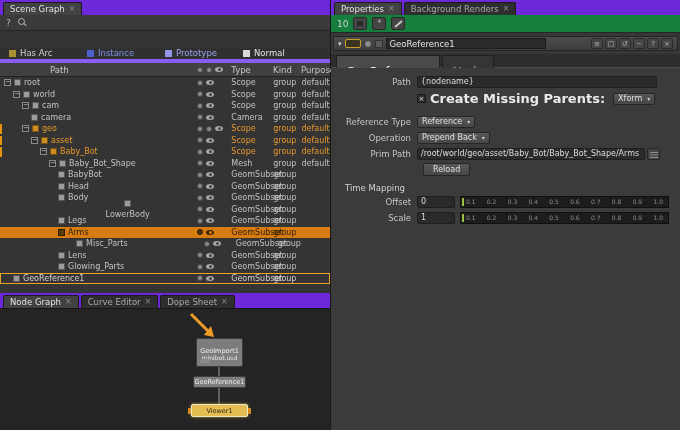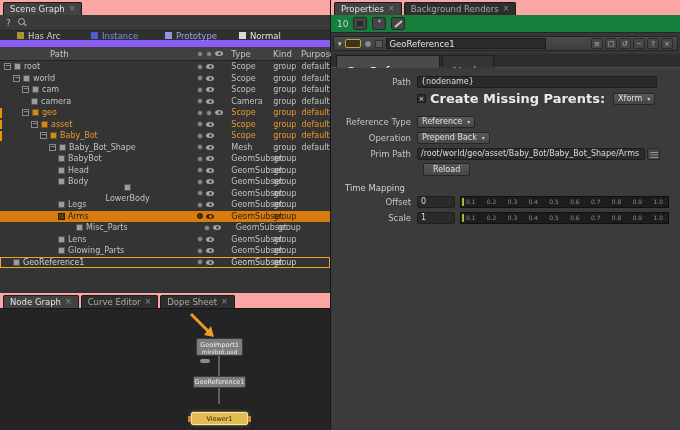--- a/index.html
+++ b/index.html
@@ -5,33 +5,33 @@
   * { margin:0; padding:0; box-sizing:border-box; }
   html,body { width:680px; height:430px; overflow:hidden; }
   body { font-family:"DejaVu Sans", sans-serif; background:#2b2b2b; color:#c8c8c8; font-size:9px; }
   .app { position:relative; width:680px; height:430px; background:#2b2b2b; }
 
   
   .left  { position:absolute; left:0; top:0; width:331px; height:430px; display:flex; flex-direction:column; background:#333; border-right:1px solid #161616; }
   .right { position:absolute; left:331px; top:0; width:349px; height:430px; display:flex; flex-direction:column; background:#373737; }
 
   
-  .tabbar { height:15px; background:#fca5a5; display:flex; align-items:flex-end; gap:2px; padding:1px 3px 0; flex:none; }
+  .tabbar { height:15px; background:#6d28d9; display:flex; align-items:flex-end; gap:2px; padding:1px 3px 0; flex:none; }
   .tab { height:13px; padding:0 6px; display:flex; align-items:center; gap:4px; background:#2e2e2e; color:#a8a8a8; font-size:8.5px; border:1px solid #1b1b1b; border-bottom:none; border-radius:2px 2px 0 0; white-space:nowrap; }
   .tab.active { background:#424242; color:#e2e2e2; }
   .tab .x { color:#8f8f8f; font-size:8px; line-height:8px; }
 
   
   .searchrow { height:16px; background:#3a3a3a; border-bottom:1px solid #262626; display:flex; align-items:center; gap:7px; padding:0 6px; flex:none; }
   .qmark { color:#b8b8b8; font-size:9px; }
   .mag { width:9px; height:9px; position:relative; display:inline-block; }
   .mag::before { content:""; position:absolute; left:0; top:0; width:5px; height:5px; border:1px solid #b5b5b5; border-radius:50%; }
   .mag::after { content:""; position:absolute; left:5px; top:6px; width:4px; height:1px; background:#b5b5b5; transform:rotate(45deg); }
 
-  .legend { height:16px; background:#303030; border-bottom:7px solid #8b5cf6; display:flex; align-items:center; padding:0 17px; flex:none; }
+  .legend { height:16px; background:#303030; border-bottom:4px solid #8b5cf6; display:flex; align-items:center; padding:0 9px; flex:none;margin-top:16px; }
   .legend-item { display:flex; align-items:center; gap:4px; width:85px; font-size:8.5px; }
   .legend-item .sw { width:7px; height:7px; flex:none; }
 
   .theader { height:14px; background:#404040; border-bottom:1px solid #222; display:flex; align-items:center; font-size:8.5px; color:#c6c6c6; flex:none; }
   .col-path { width:198px; padding-left:50px; }
   .col-icons { width:34px; display:flex; gap:3px; align-items:center; }
   .col-type { width:42px; } .col-kind { width:28px; } .col-purpose { width:29px; }
 
   
   .tree { flex:1; background:#343434; overflow:hidden; }
@@ -53,23 +53,23 @@
   .eye-icon::after { content:""; position:absolute; left:2.5px; top:1px; width:3px; height:3px; border-radius:50%; background:#474747; }
   .trow.selected .dot-icon { background:#4a3206; border-color:#2a1d06; }
   .trow.selected .eye-icon { background:#3a2805; }
   .trow.selected .eye-icon::after { background:#d97c10; }
 
   
   .ngraph { height:122px; background:#242424; position:relative; flex:none; border-top:1px solid #151515; }
   .ngraph svg { position:absolute; left:0; top:0; }
   .gnode { position:absolute; background:#7d7d7d; border:1px solid #3c3c3c; border-radius:2px; color:#f2f2f2; font-size:6.5px; text-align:center; line-height:1.3; }
   .gnode .sub { font-size:6px; color:#ececec; display:block; margin-top:-1px; }
-  #node-geoimport { left:196px; top:29px; width:47px; height:18px; padding-top:2px; }
+  #node-geoimport { left:196px; top:29px; width:47px; height:29px; padding-top:8px; }
   #node-georeference { left:193px; top:67px; width:53px; height:12px; line-height:11px; }
-  #node-viewer { left:191px; top:103px; width:57px; height:13px; line-height:12px; background:#e3bd52; color:#2c2410; border:1px solid #efe8c8; box-shadow:0 0 3px #bfa33e; }
+  #node-viewer { left:191px; top:95px; width:57px; height:13px; line-height:12px; background:#e3bd52; color:#2c2410; border:1px solid #efe8c8; box-shadow:0 0 3px #bfa33e; }
   #node-viewer::before, #node-viewer::after { content:""; position:absolute; top:3px; width:3px; height:6px; background:#d8891f; }
   #node-viewer::before { left:-4px; } #node-viewer::after { right:-4px; }
   .stub { position:absolute; left:200px; top:50px; width:10px; height:4px; background:#8a8a8a; border-radius:2px; }
 
   
   .ptoolbar { height:18px; background:#15803d; border-bottom:1px solid #262626; display:flex; align-items:center; gap:5px; padding:0 6px; flex:none; }
   .tool-num { font-size:9px; color:#cfcfcf; }
   .tool-btn { width:14px; height:13px; background:#454545; border:1px solid #282828; border-radius:2px; color:#bdbdbd; font-size:8px; text-align:center; line-height:11px; position:relative; }
   .tool-btn .inner-sq { position:absolute; left:3px; top:3px; width:6px; height:5px; background:#2a2a2a; }
   .tool-btn .pencil { position:absolute; left:2px; top:5px; width:9px; height:2px; background:#c8c8c8; transform:rotate(-40deg); }

